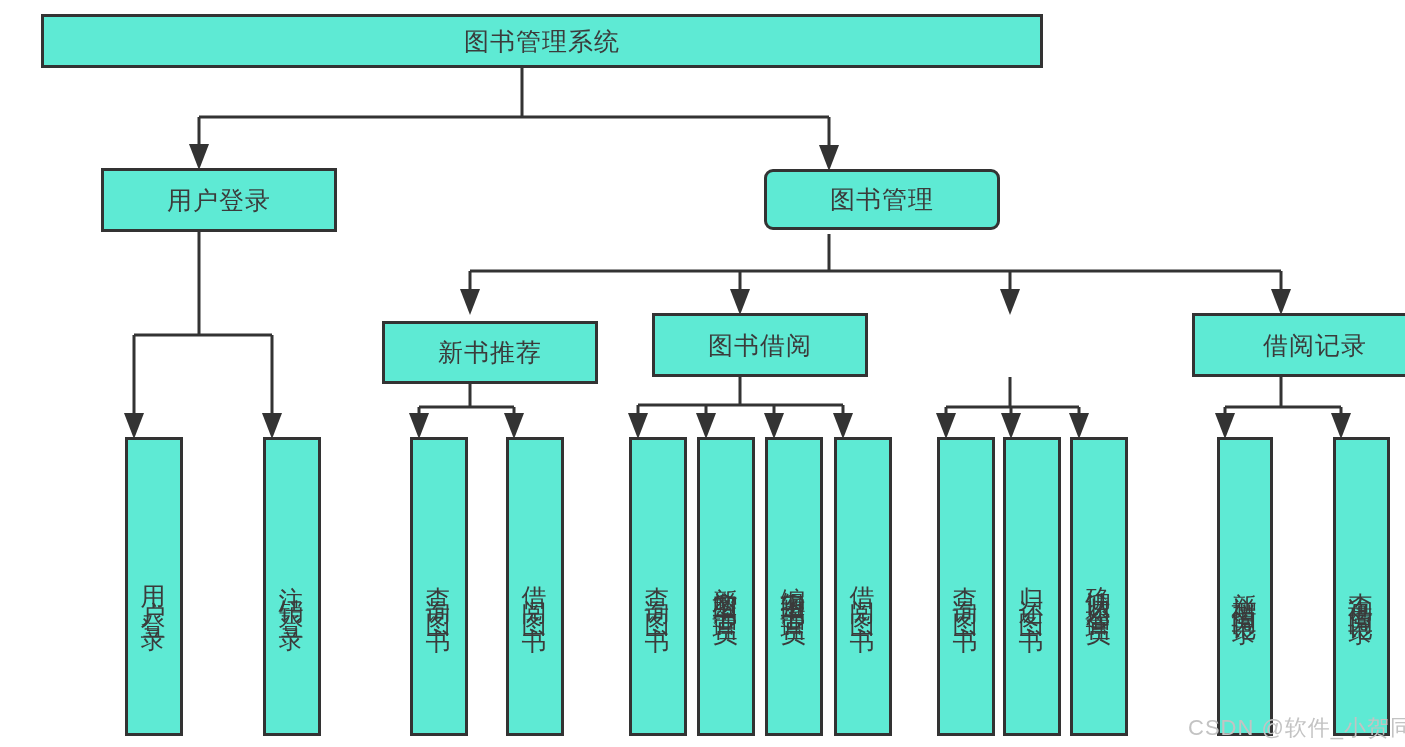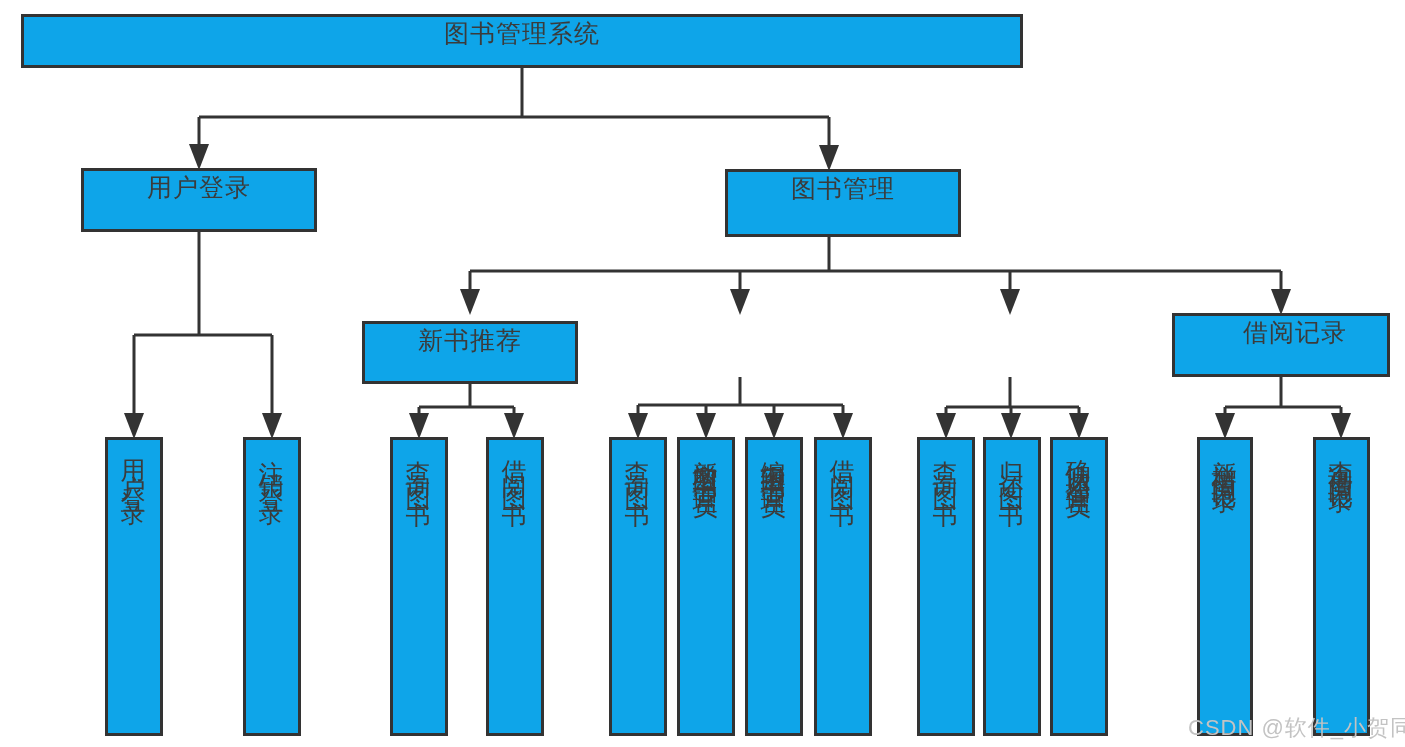--- a/index.html
+++ b/index.html
@@ -17,29 +17,30 @@
   .connectors {
     position: absolute;
     left: 0; top: 0;
     width: 1405px;
     height: 747px;
     pointer-events: none;
   }
 
   .node {
     position: absolute;
-    background: #0ea5e9;
+    background: #5eead4;
     border: 3px solid #333333;
     display: flex;
-    align-items: flex-start;
+    align-items: center;
     justify-content: center;
     color: #3b3b3b;
     font-size: 25px;
     letter-spacing: 1px;
     z-index: 2;
+    margin-left: 20px;
   }
 
   .leaf {
     width: 58px;
     top: 437px;
     height: 299px;
   }
 
   .vtext {
     writing-mode: vertical-rl;
@@ -115,26 +116,29 @@
     </g>
   </svg>
 
   <div class="node" style="left:21px; top:14px; width:1002px; height:54px;">
     <span>图书管理系统</span>
   </div>
 
   <div class="node" style="left:81px; top:168px; width:236px; height:64px;">
     <span>用户登录</span>
   </div>
-  <div class="node" style="left:725px; top:169px; width:236px; height:68px;">
+  <div class="node" style="left:744px; top:169px; width:236px; height:61px;border-radius:9px;">
     <span>图书管理</span>
   </div>
 
   <div class="node" style="left:362px; top:321px; width:216px; height:63px;">
     <span>新书推荐</span>
+  </div>
+  <div class="node" style="left:632px; top:313px; width:216px; height:64px;">
+    <span>图书借阅</span>
   </div>
   <div class="node" style="left:1172px; top:313px; width:218px; height:64px;padding-left:28px;">
     <span>借阅记录</span>
   </div>
 
   <div class="node leaf" style="left:105px;">
     <span class="vtext short">用户登录</span>
   </div>
   <div class="node leaf" style="left:243px;">
     <span class="vtext short">注销登录</span>

